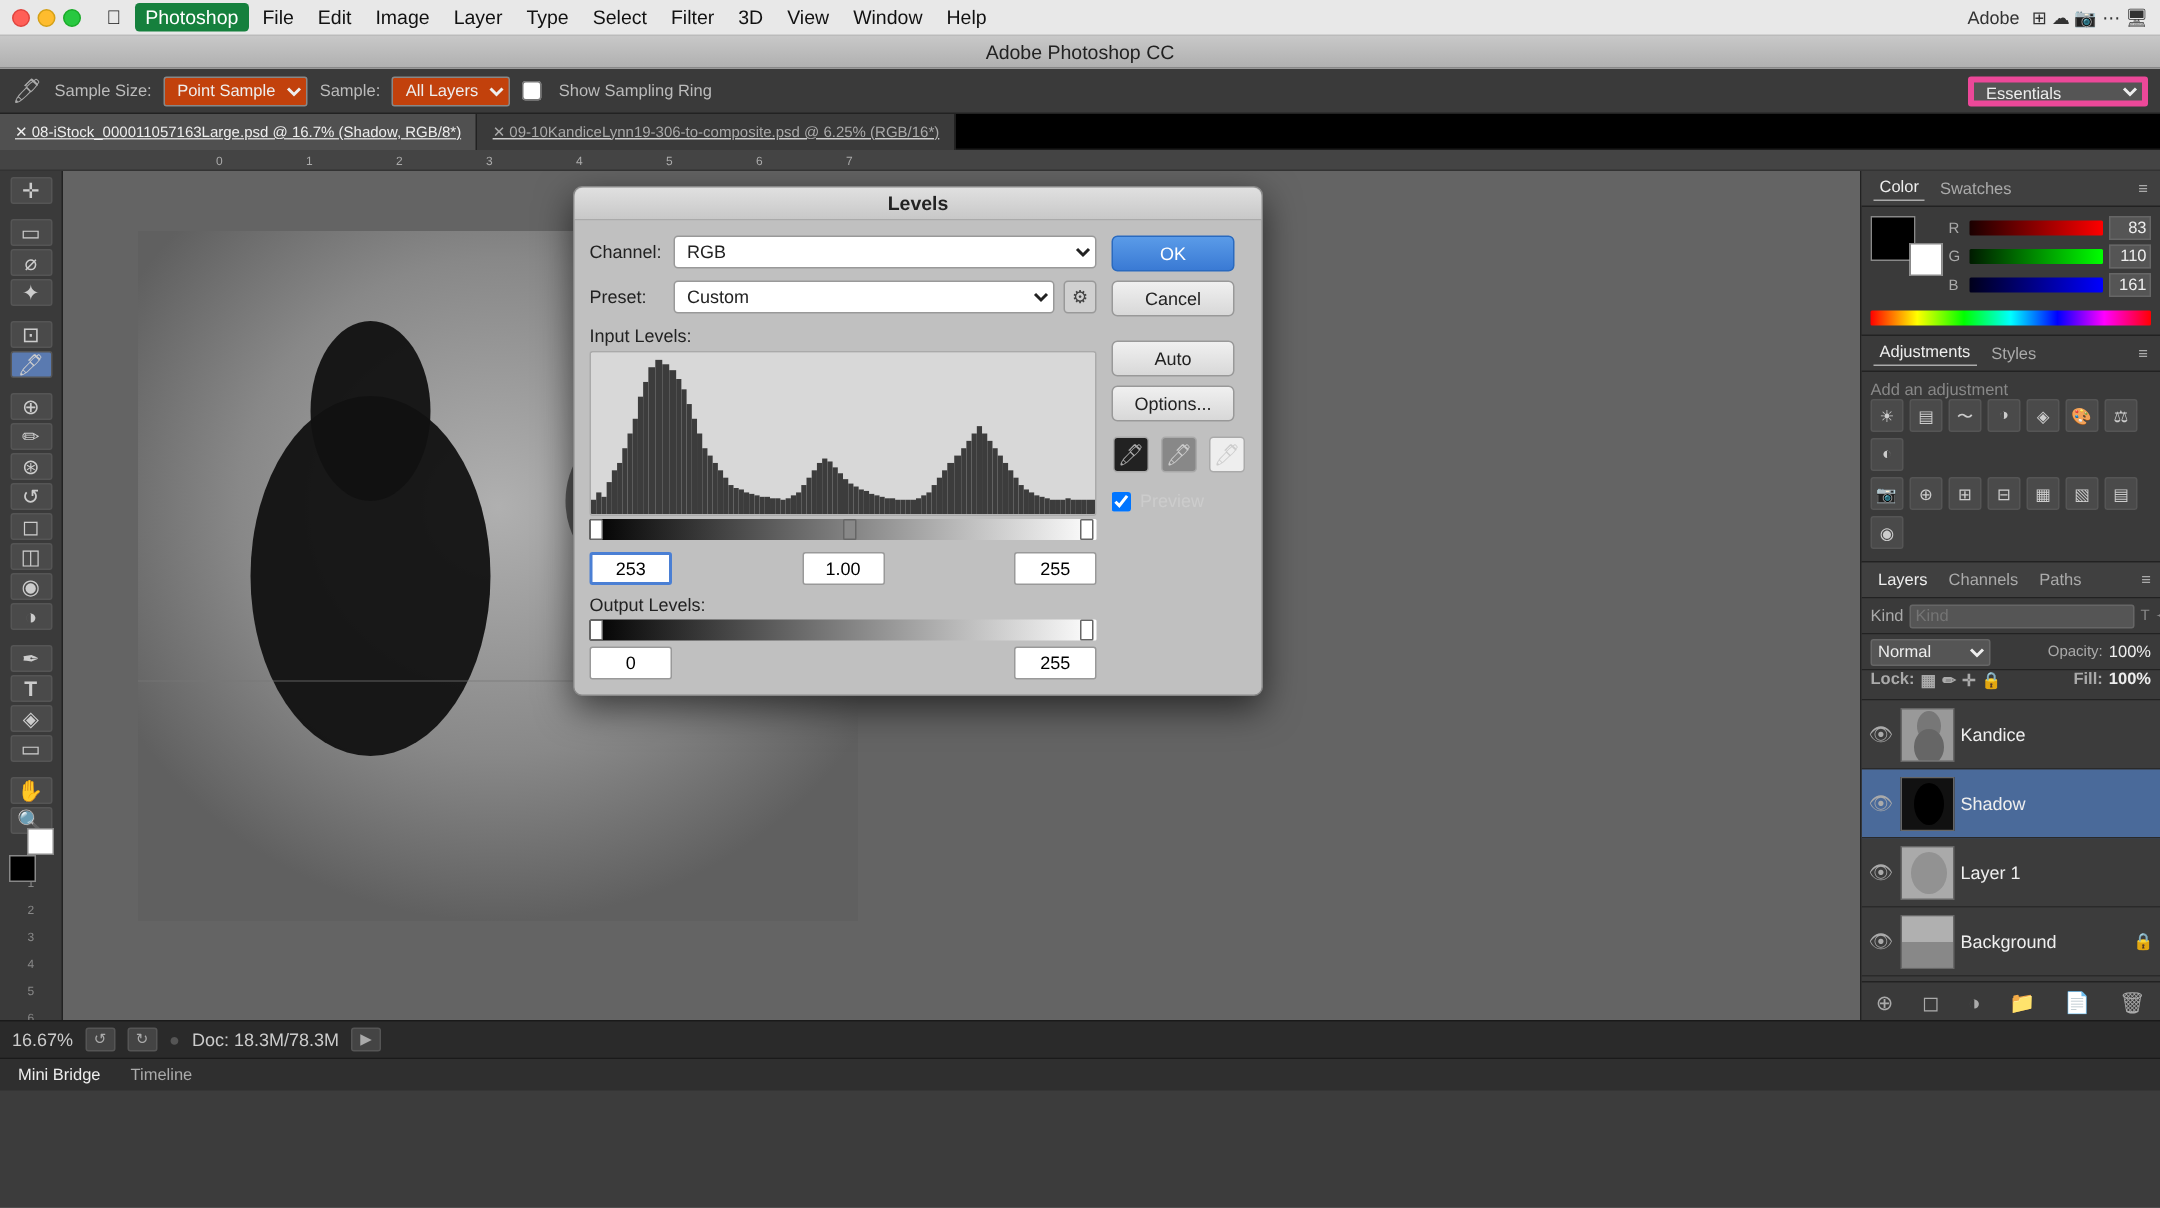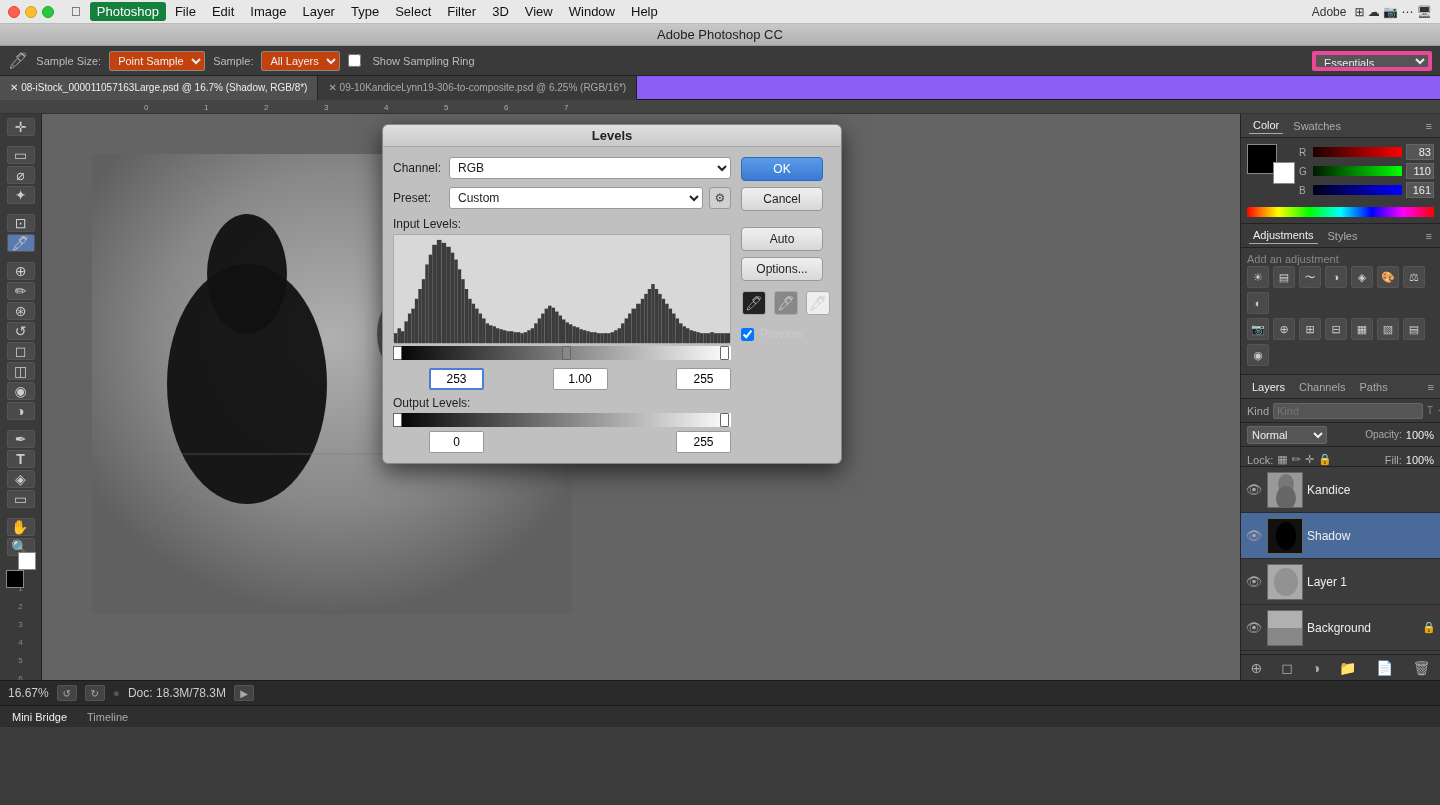--- a/index.html
+++ b/index.html
@@ -94,24 +94,25 @@
       padding: 1px 4px;
       height: 20px;
       border-radius: 2px;
       width: 120px;
     }
 
     
     .tabs-row {
       width: 100%;
       height: 24px;
-      background: #8b5cf6;
+      background: #000000;
       display: flex;
       align-items: center;
       border-bottom: 1px solid #1a1a1a;
+      text-decoration: underline;
     }
     .tab {
       height: 24px;
       padding: 0 10px;
       display: flex;
       align-items: center;
       gap: 5px;
       font-size: 11px;
       color: #aaa;
       background: #3a3a3a;
@@ -328,21 +329,20 @@
       border: 1px solid #666;
       border-radius: 1px;
       top: 0;
       cursor: pointer;
     }
     .input-values-row {
       display: flex;
       justify-content: space-between;
       margin-top: 4px;
       gap: 4px;
-      margin-left: 36px;
     }
     .level-input {
       width: 55px;
       height: 22px;
       border: 2px solid #4a7fd4;
       border-radius: 2px;
       background: white;
       text-align: center;
       font-size: 12px;
       color: #000;
@@ -572,24 +572,25 @@
       color: #eee;
       font-size: 11px;
       border-radius: 2px;
     }
     .opacity-label { font-size: 10px; color: #aaa; margin-left: auto; }
     .opacity-val { font-size: 11px; color: #eee; }
     .layers-lock-row {
       height: 20px;
       background: #3a3a3a;
       display: flex;
-      align-items: flex-end;
+      align-items: flex-start;
       padding: 0 6px;
       gap: 4px;
       border-bottom: 1px solid #222;
+      font-weight: bold;
     }
     .lock-label { font-size: 11px; color: #aaa; }
     .lock-icon { font-size: 11px; color: #aaa; cursor: pointer; }
     .fill-label { margin-left: auto; font-size: 11px; color: #aaa; }
     .fill-val { font-size: 11px; color: #eee; }
     .layers-list {
       flex: 1;
       overflow-y: auto;
       background: #3c3c3c;
     }

